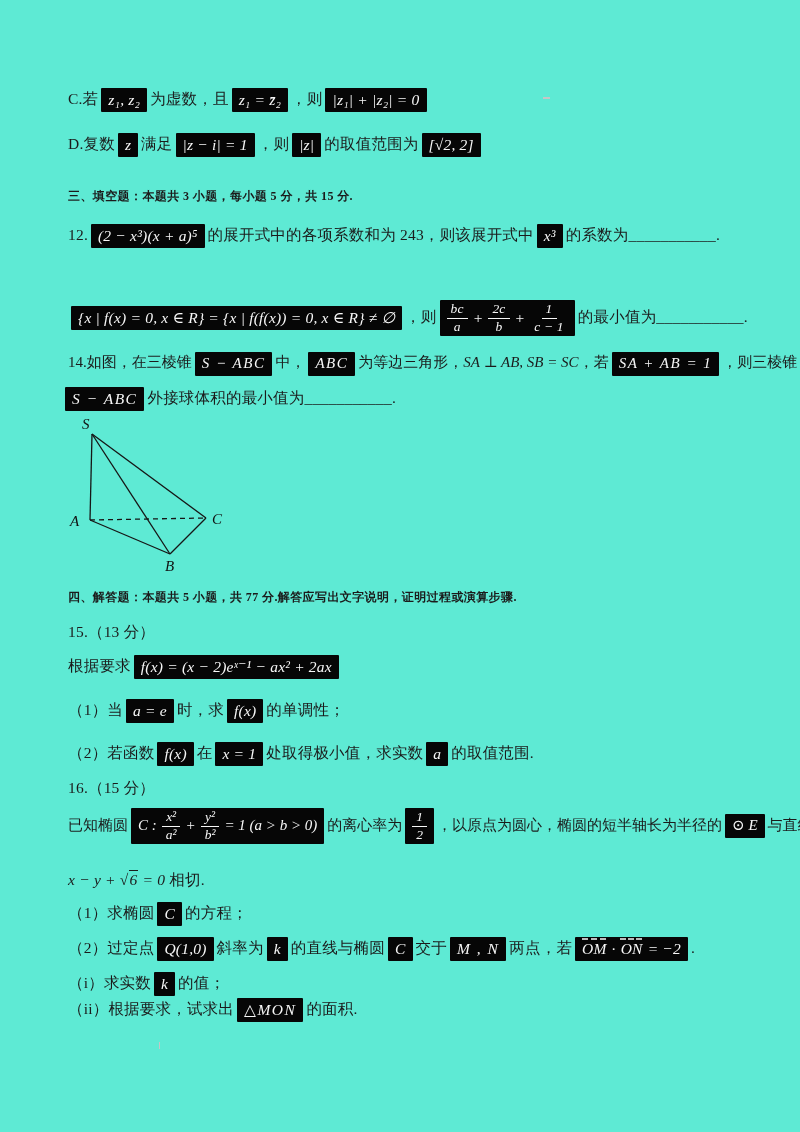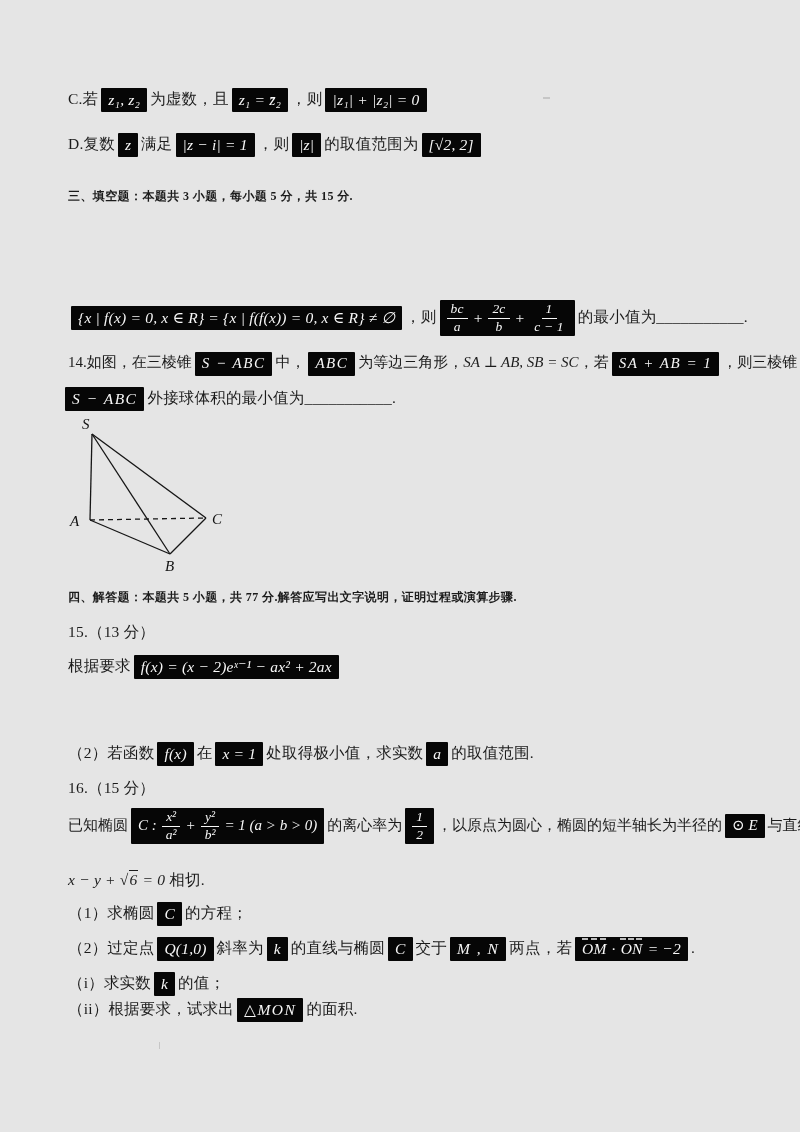--- a/index.html
+++ b/index.html
@@ -1,17 +1,17 @@
 <!DOCTYPE html>
 <html><head>
 <meta charset="utf-8">
 <style>
   html,body { margin:0; padding:0; background:#ffffff; }
   .page {
-    position:relative; width:800px; height:1132px; background:#e5e5e5;
+    position:relative; width:800px; height:1132px; background:#5eead4;
     font-family:"Liberation Serif","DejaVu Serif",serif;
     color:#1b1b1b; overflow:hidden;
   }
   .line { position:absolute; left:68px; white-space:nowrap; font-size:15.5px; letter-spacing:0.2px; }
   .h { font-weight:600; font-size:12px; letter-spacing:0.4px; }
   .cn { font-style:normal; }
   .m { font-style:italic; font-family:"Liberation Serif","DejaVu Serif",serif; }
   .hl {
     display:inline-block; background:#060606; color:#f7f7f7;
     font-style:italic; padding:2px 7px; margin:0 3px; line-height:1.3;
@@ -38,20 +38,23 @@
   <div class="line" style="top:88px">
     <span class="cn">C.若</span><span class="hl">z₁, z₂</span><span class="cn">为虚数，且</span><span class="hl">z₁ = z̄₂</span><span class="cn">，则</span><span class="hl">|z₁| + |z₂| = 0</span>
   </div>
 
   <div class="line" style="top:133px">
     <span class="cn">D.复数</span><span class="hl">z</span><span class="cn">满足</span><span class="hl">|z − i| = 1</span><span class="cn">，则</span><span class="hl">|z|</span><span class="cn">的取值范围为</span><span class="hl">[√2, 2]</span>
   </div>
 
   <div class="line h" style="top:188px">三、填空题：本题共 3 小题，每小题 5 分，共 15 分.</div>
 
+  <div class="line" style="top:224px">
+    <span class="cn">12.</span><span class="hl">(2 − x³)(x + a)⁵</span><span class="cn">的展开式中的各项系数和为 243，则该展开式中</span><span class="hl">x³</span><span class="cn">的系数为___________.</span>
+  </div>
 
 
   <div class="line" style="top:300px">
     <span class="hl">{x | f(x) = 0, x ∈ R} = {x | f(f(x)) = 0, x ∈ R} ≠ ∅</span><span class="cn">，则</span><span class="hl hlrow">
         <span class="frac">
           <span class="fnum">bc</span>
           <span class="fden">a</span>
         </span>
         <span>+</span>
         <span class="frac">
@@ -88,20 +91,23 @@
   </svg>
 
   <div class="line h" style="top:589px">四、解答题：本题共 5 小题，共 77 分.解答应写出文字说明，证明过程或演算步骤.</div>
 
   <div class="line" style="top:622px">15.（13 分）</div>
 
   <div class="line" style="top:655px">
     <span class="cn">根据要求</span><span class="hl">f(x) = (x − 2)eˣ⁻¹ − ax² + 2ax</span>
   </div>
 
+  <div class="line" style="top:699px">
+    <span class="cn">（1）当</span><span class="hl">a = e</span><span class="cn">时，求</span><span class="hl">f(x)</span><span class="cn">的单调性；</span>
+  </div>
 
   <div class="line" style="top:742px">
     <span class="cn">（2）若函数</span><span class="hl">f(x)</span><span class="cn">在</span><span class="hl">x = 1</span><span class="cn">处取得极小值，求实数</span><span class="hl">a</span><span class="cn">的取值范围.</span>
   </div>
 
   <div class="line" style="top:778px">16.（15 分）</div>
 
   <div class="line tight" style="top:808px">
     <span class="cn">已知椭圆</span><span class="hl hlrow">
         <span>C :</span>

